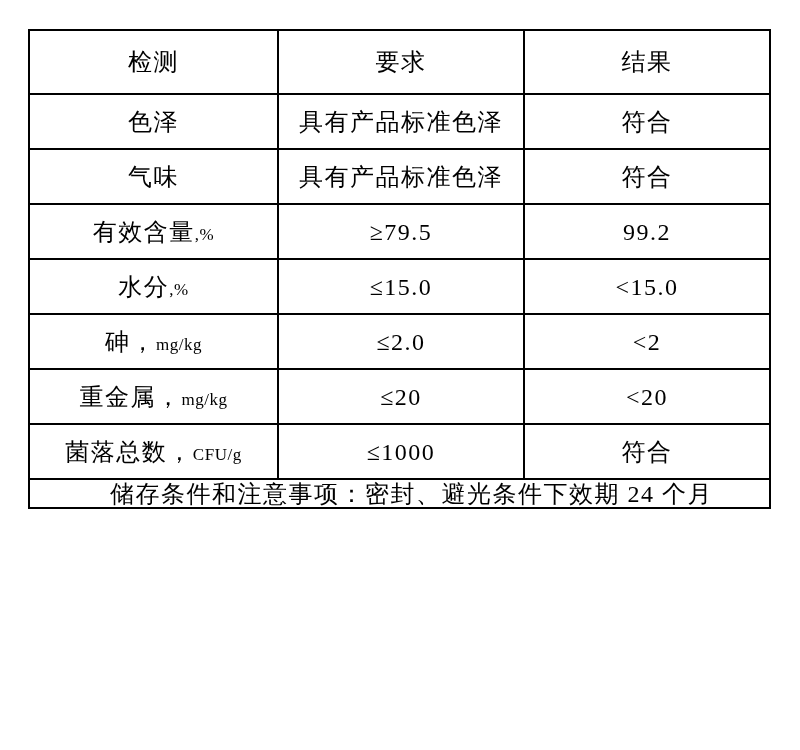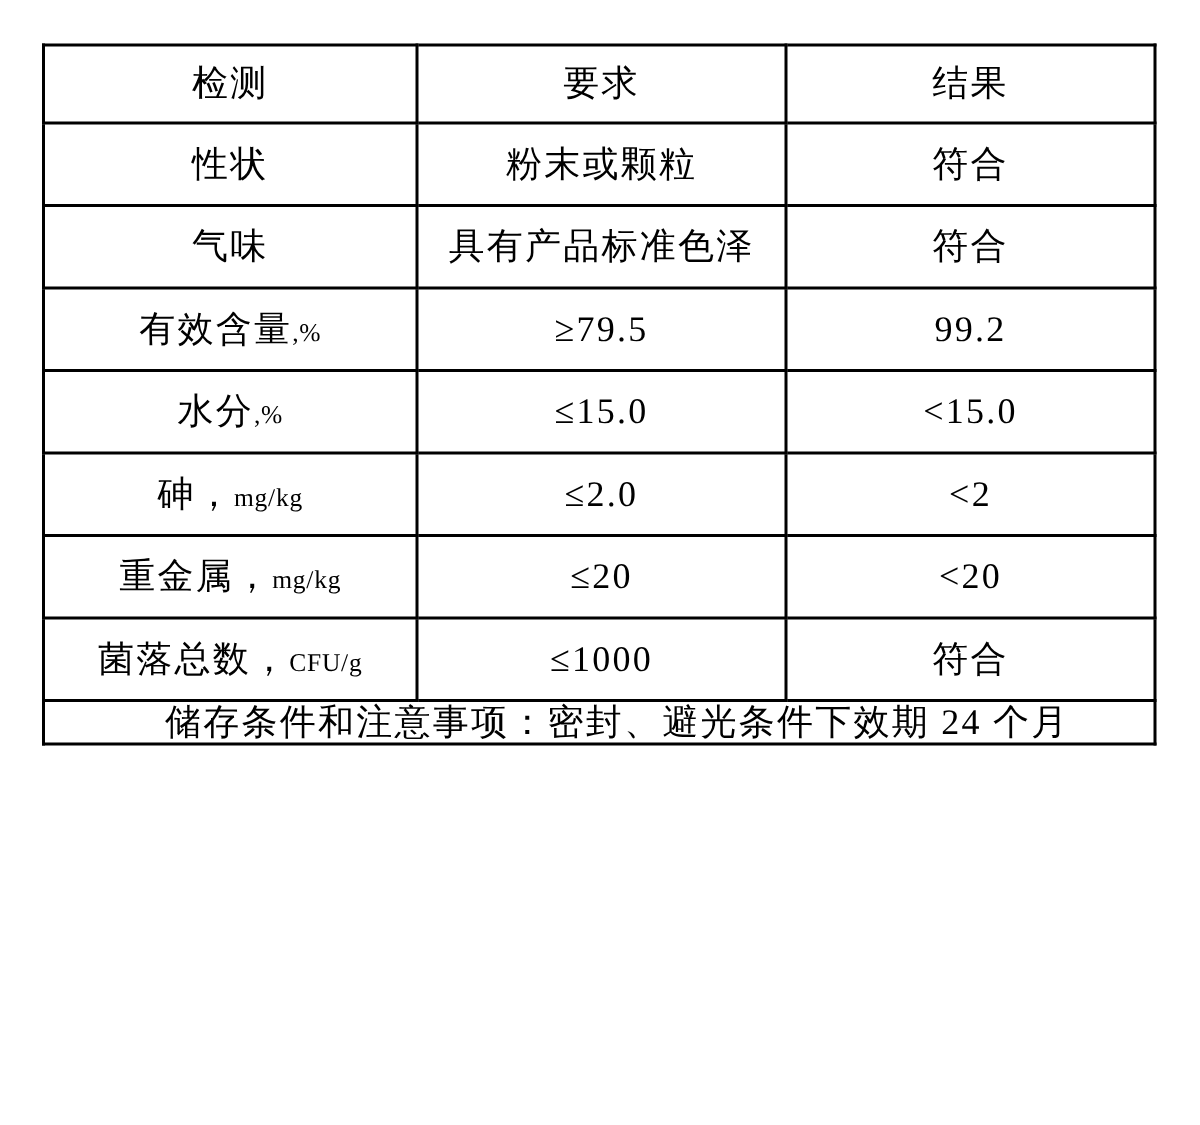--- a/index.html
+++ b/index.html
@@ -34,21 +34,21 @@
     border: 2px solid #000000;
     text-align: center;
     vertical-align: middle;
     font-weight: normal;
     font-size: 24px;
     letter-spacing: 1.5px;
     line-height: 1;
     overflow: hidden;
     white-space: nowrap;
   }
-  table.qc-table thead tr { height: 52px; }
+  table.qc-table thead tr { height: 64px; }
   table.qc-table tbody tr { height: 55px; }
   table.qc-table tfoot tr { height: 29px; }
   .unit {
     font-size: 17px;
     letter-spacing: 0.5px;
   }
   td.note-cell {
     text-align: left;
     padding-left: 24px;
     font-size: 19px;
@@ -67,22 +67,22 @@
     </colgroup>
     <thead>
       <tr>
         <th>检测</th>
         <th>要求</th>
         <th>结果</th>
       </tr>
     </thead>
     <tbody>
       <tr>
-        <td><span>性状</span><span class="unit"></span></td>
-        <td>粉末或颗粒</td>
+        <td><span>色泽</span><span class="unit"></span></td>
+        <td>具有产品标准色泽</td>
         <td>符合</td>
       </tr>
       <tr>
         <td><span>气味</span><span class="unit"></span></td>
         <td>具有产品标准色泽</td>
         <td>符合</td>
       </tr>
       <tr>
         <td><span>有效含量</span><span class="unit">,%</span></td>
         <td>≥79.5</td>

